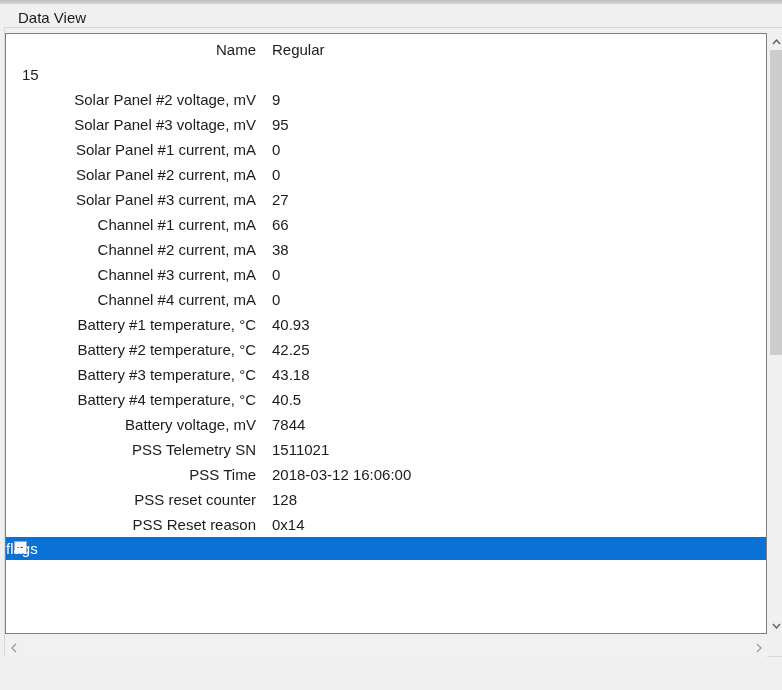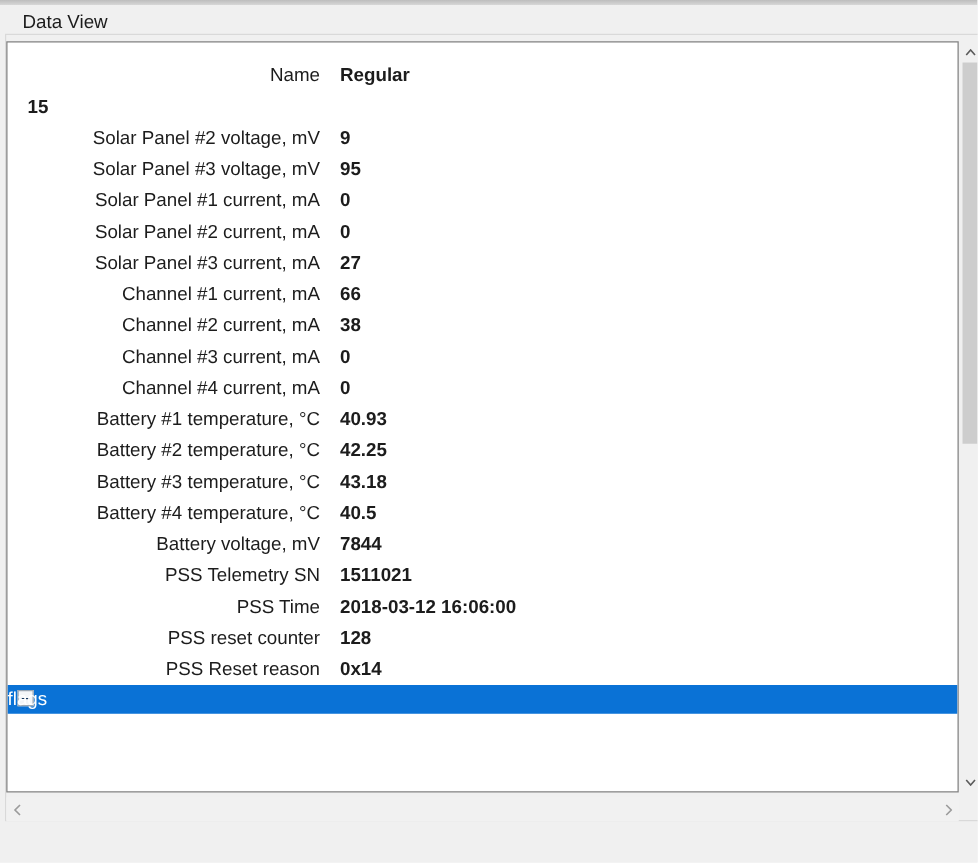--- a/index.html
+++ b/index.html
@@ -34,38 +34,37 @@
     white-space: nowrap;
   }
 
   #content-box {
     left: 5px; top: 33px; width: 762px; height: 601px;
     background: #ffffff;
     border: 1px solid #7f7f7f;
     box-sizing: border-box;
     overflow: hidden;
   }
-  #data-rows { padding-top: 14px; }
+  #data-rows { padding-top: 3px; }
   .trow {
     height: 25px;
     display: flex;
     align-items: center;
     font-size: 15px;
     color: #1c1c1c;
   }
   .tlabel {
     width: 250px;
     text-align: right;
     flex: 0 0 250px;
     white-space: nowrap;
   }
   .tvalue {
     margin-left: 16px;
     white-space: nowrap;
-    font-weight: bold;
   }
 
   #flags-row {
     position: relative;
     height: 23px;
     background: #0a72d6;
     display: flex;
     align-items: center;
   }
   #flags-expander {

